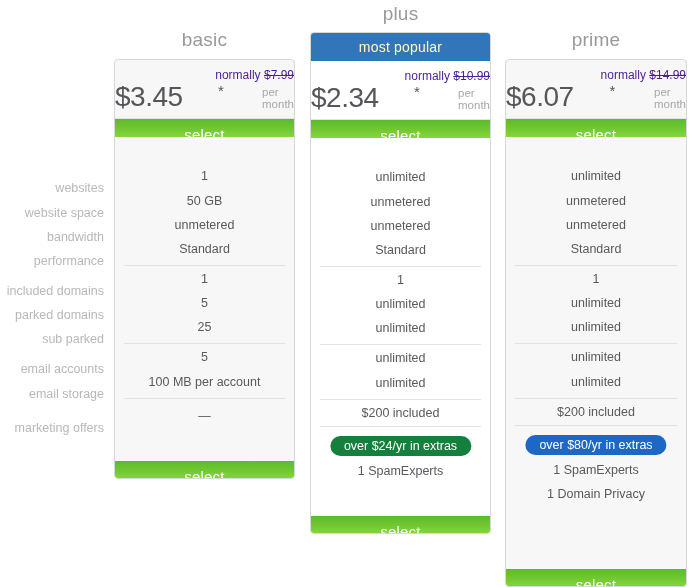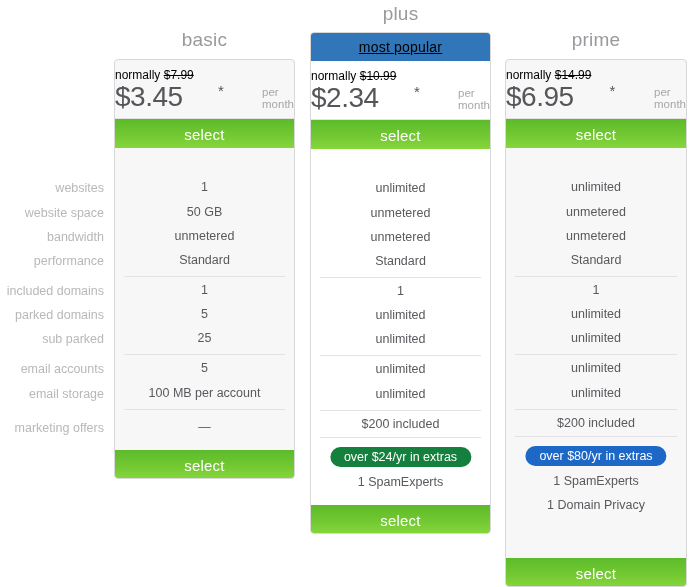--- a/index.html
+++ b/index.html
@@ -53,38 +53,37 @@
     overflow: hidden;
   }
   .card.featured {
     background: #ffffff;
   }
 
   .ribbon {
     height: 28px;
     line-height: 28px;
     text-align: center;
-    color: #000000;
+    color: #fef9c3;
     font-size: 14px;
     letter-spacing: 0.2px;
-    text-decoration: underline;
   }
 
   .price-block {
     height: 58px;
     position: relative;
     border-bottom: 1px solid #e3e3e3;
   }
   .card.featured .price-block {
     background: #ffffff;
   }
   .normally {
-    text-align: left;
+    text-align: right;
     font-size: 12px;
-    color: #000000;
+    color: #4c1d95;
     padding-top: 8px;
     line-height: 14px;
   }
   .normally .strike {
     text-decoration: line-through;
   }
   .price-row {
     display: flex;
     align-items: flex-start;
     justify-content: space-between;
@@ -105,21 +104,21 @@
   .permonth {
     font-size: 11.5px;
     color: #a8a8ac;
     line-height: 12px;
     margin-left: 4px;
     margin-top: 5px;
     text-align: left;
   }
 
   .select-bar {
-    height: 29px;
+    height: 18px;
     line-height: 31px;
     text-align: center;
     color: #ffffff;
     font-size: 15px;
     letter-spacing: 0.2px;
     background: linear-gradient(to bottom, #5cbb2a 0%, #72c832 55%, #86d63c 100%);
     cursor: pointer;
   }
   .select-bar.bottom { }
 
@@ -260,21 +259,21 @@
 </div>
 
 <div class="card" style="left:505px; top:59px; width:182px; height:528px;">
 
   <div class="price-block">
     <div class="normally">
       <span>normally</span>
       <span class="strike">$14.99</span>
     </div>
     <div class="price-row">
-      <span class="amount">$6.95</span>
+      <span class="amount">$6.07</span>
       <span class="asterisk">*</span>
       <span class="permonth">
         <span>per</span><br>
         <span>month</span>
       </span>
     </div>
   </div>
 
   <div class="select-bar">select</div>
 

